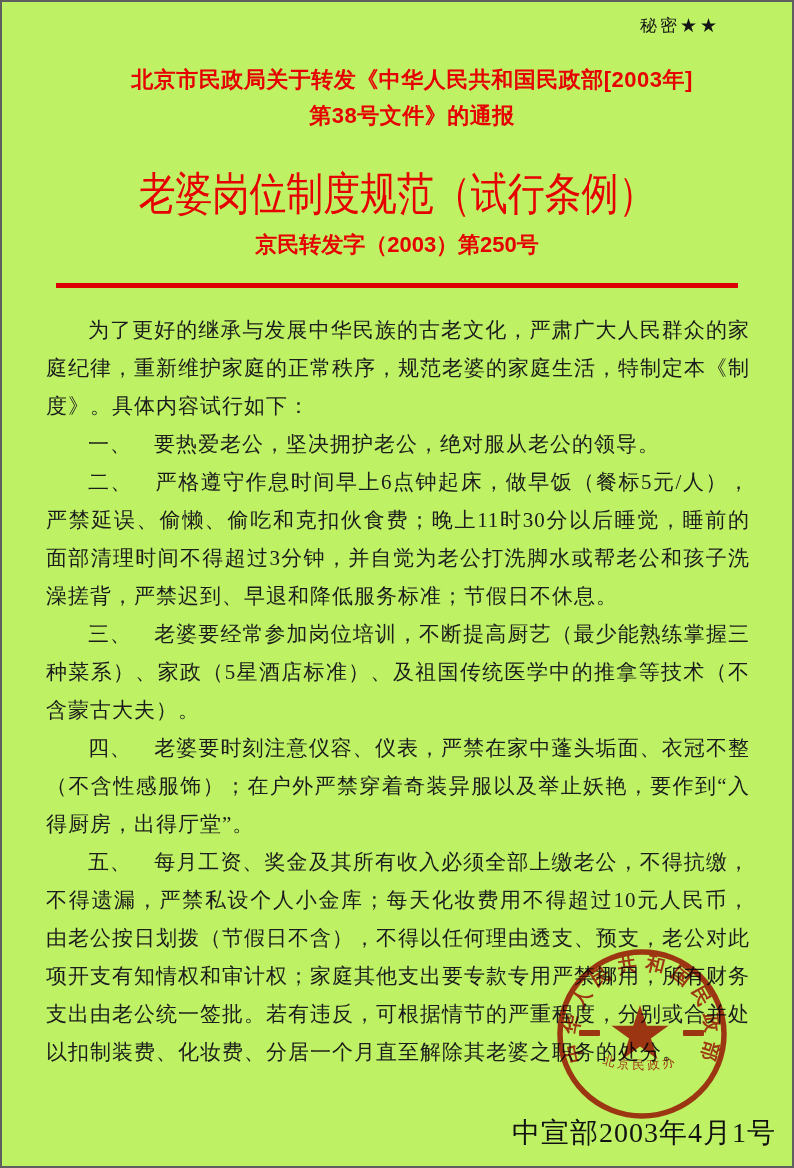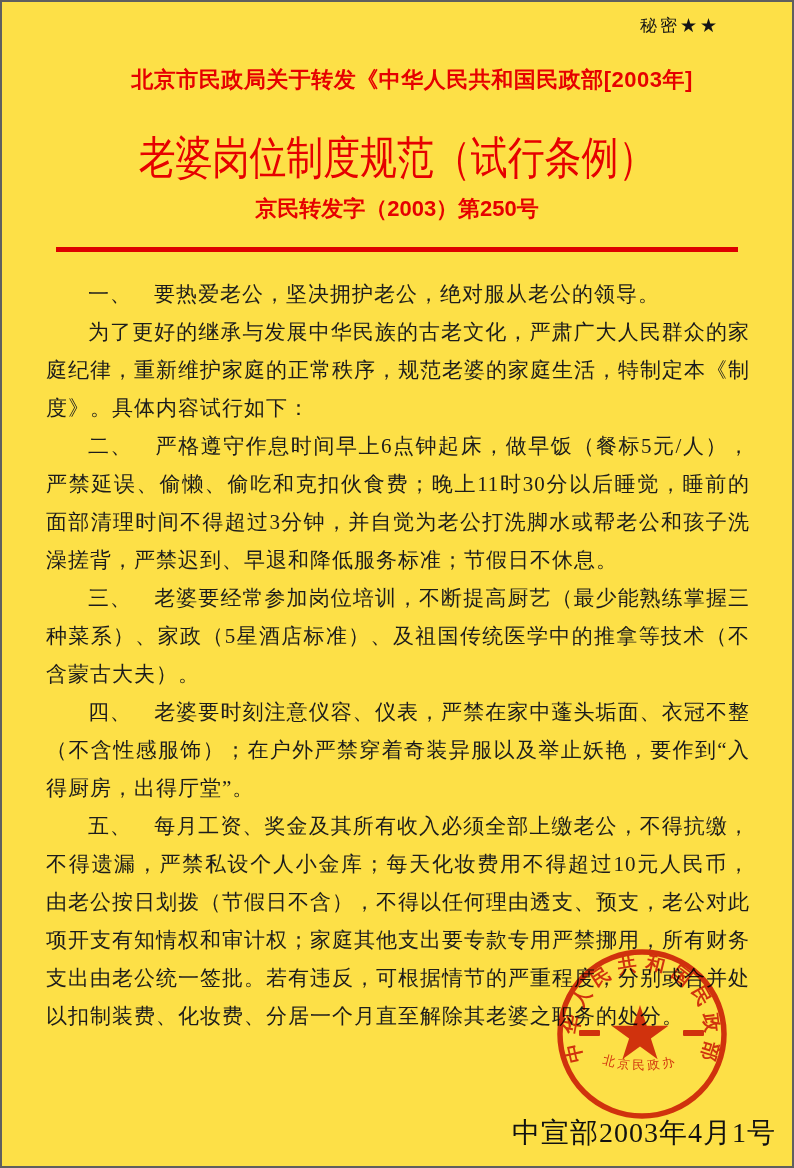--- a/index.html
+++ b/index.html
@@ -1,19 +1,19 @@
 <!DOCTYPE html>
 <html lang="zh"><head>
 <meta charset="utf-8">
 <style>
   html,body{margin:0;padding:0;background:#fff;}
   .page{
     position:relative;
     width:790px;height:1164px;
-    background:#fde047;
+    background:#bef264;
     border:2px solid #5f5f5f;
     overflow:hidden;
     font-family:"Liberation Serif","DejaVu Serif",serif;
   }
   .classification{
     position:absolute;top:12px;right:72px;
     font-size:17px;color:#151515;letter-spacing:3px;
     font-family:"Liberation Serif","DejaVu Serif",serif;
   }
   .content{padding-top:60px;}
@@ -94,31 +94,32 @@
 </head>
 <body>
 
 <div class="page">
 
   <div class="classification">秘密★★</div>
 
   <div class="content">
     <div class="red-header">
       <div>北京市民政局关于转发《中华人民共和国民政部[2003年]</div>
+      <div>第38号文件》的通报</div>
     </div>
 
     <div class="main-title">老婆岗位制度规范（试行条例）</div>
 
     <div class="doc-number">京民转发字（2003）第250号</div>
 
     <div class="red-rule"></div>
 
     <div class="body-text">
+      <p>为了更好的继承与发展中华民族的古老文化，严肃广大人民群众的家庭纪律，重新维护家庭的正常秩序，规范老婆的家庭生活，特制定本《制度》。具体内容试行如下：</p>
       <p>一、　要热爱老公，坚决拥护老公，绝对服从老公的领导。</p>
-      <p>为了更好的继承与发展中华民族的古老文化，严肃广大人民群众的家庭纪律，重新维护家庭的正常秩序，规范老婆的家庭生活，特制定本《制度》。具体内容试行如下：</p>
       <p>二、　严格遵守作息时间早上6点钟起床，做早饭（餐标5元/人），严禁延误、偷懒、偷吃和克扣伙食费；晚上11时30分以后睡觉，睡前的面部清理时间不得超过3分钟，并自觉为老公打洗脚水或帮老公和孩子洗澡搓背，严禁迟到、早退和降低服务标准；节假日不休息。</p>
       <p>三、　老婆要经常参加岗位培训，不断提高厨艺（最少能熟练掌握三种菜系）、家政（5星酒店标准）、及祖国传统医学中的推拿等技术（不含蒙古大夫）。</p>
       <p>四、　老婆要时刻注意仪容、仪表，严禁在家中蓬头垢面、衣冠不整（不含性感服饰）；在户外严禁穿着奇装异服以及举止妖艳，要作到“入得厨房，出得厅堂”。</p>
       <p>五、　每月工资、奖金及其所有收入必须全部上缴老公，不得抗缴，不得遗漏，严禁私设个人小金库；每天化妆费用不得超过10元人民币，由老公按日划拨（节假日不含），不得以任何理由透支、预支，老公对此项开支有知情权和审计权；家庭其他支出要专款专用严禁挪用，所有财务支出由老公统一签批。若有违反，可根据情节的严重程度，分别或合并处以扣制装费、化妆费、分居一个月直至解除其老婆之职务的处分。</p>
     </div>
   </div>
 
   <div class="seal">
     <svg viewBox="0 0 178 178" width="178" height="178" aria-hidden="true">
       <circle cx="89" cy="91" r="82" fill="none" stroke="#cf2a1e" stroke-width="5.5"></circle>

